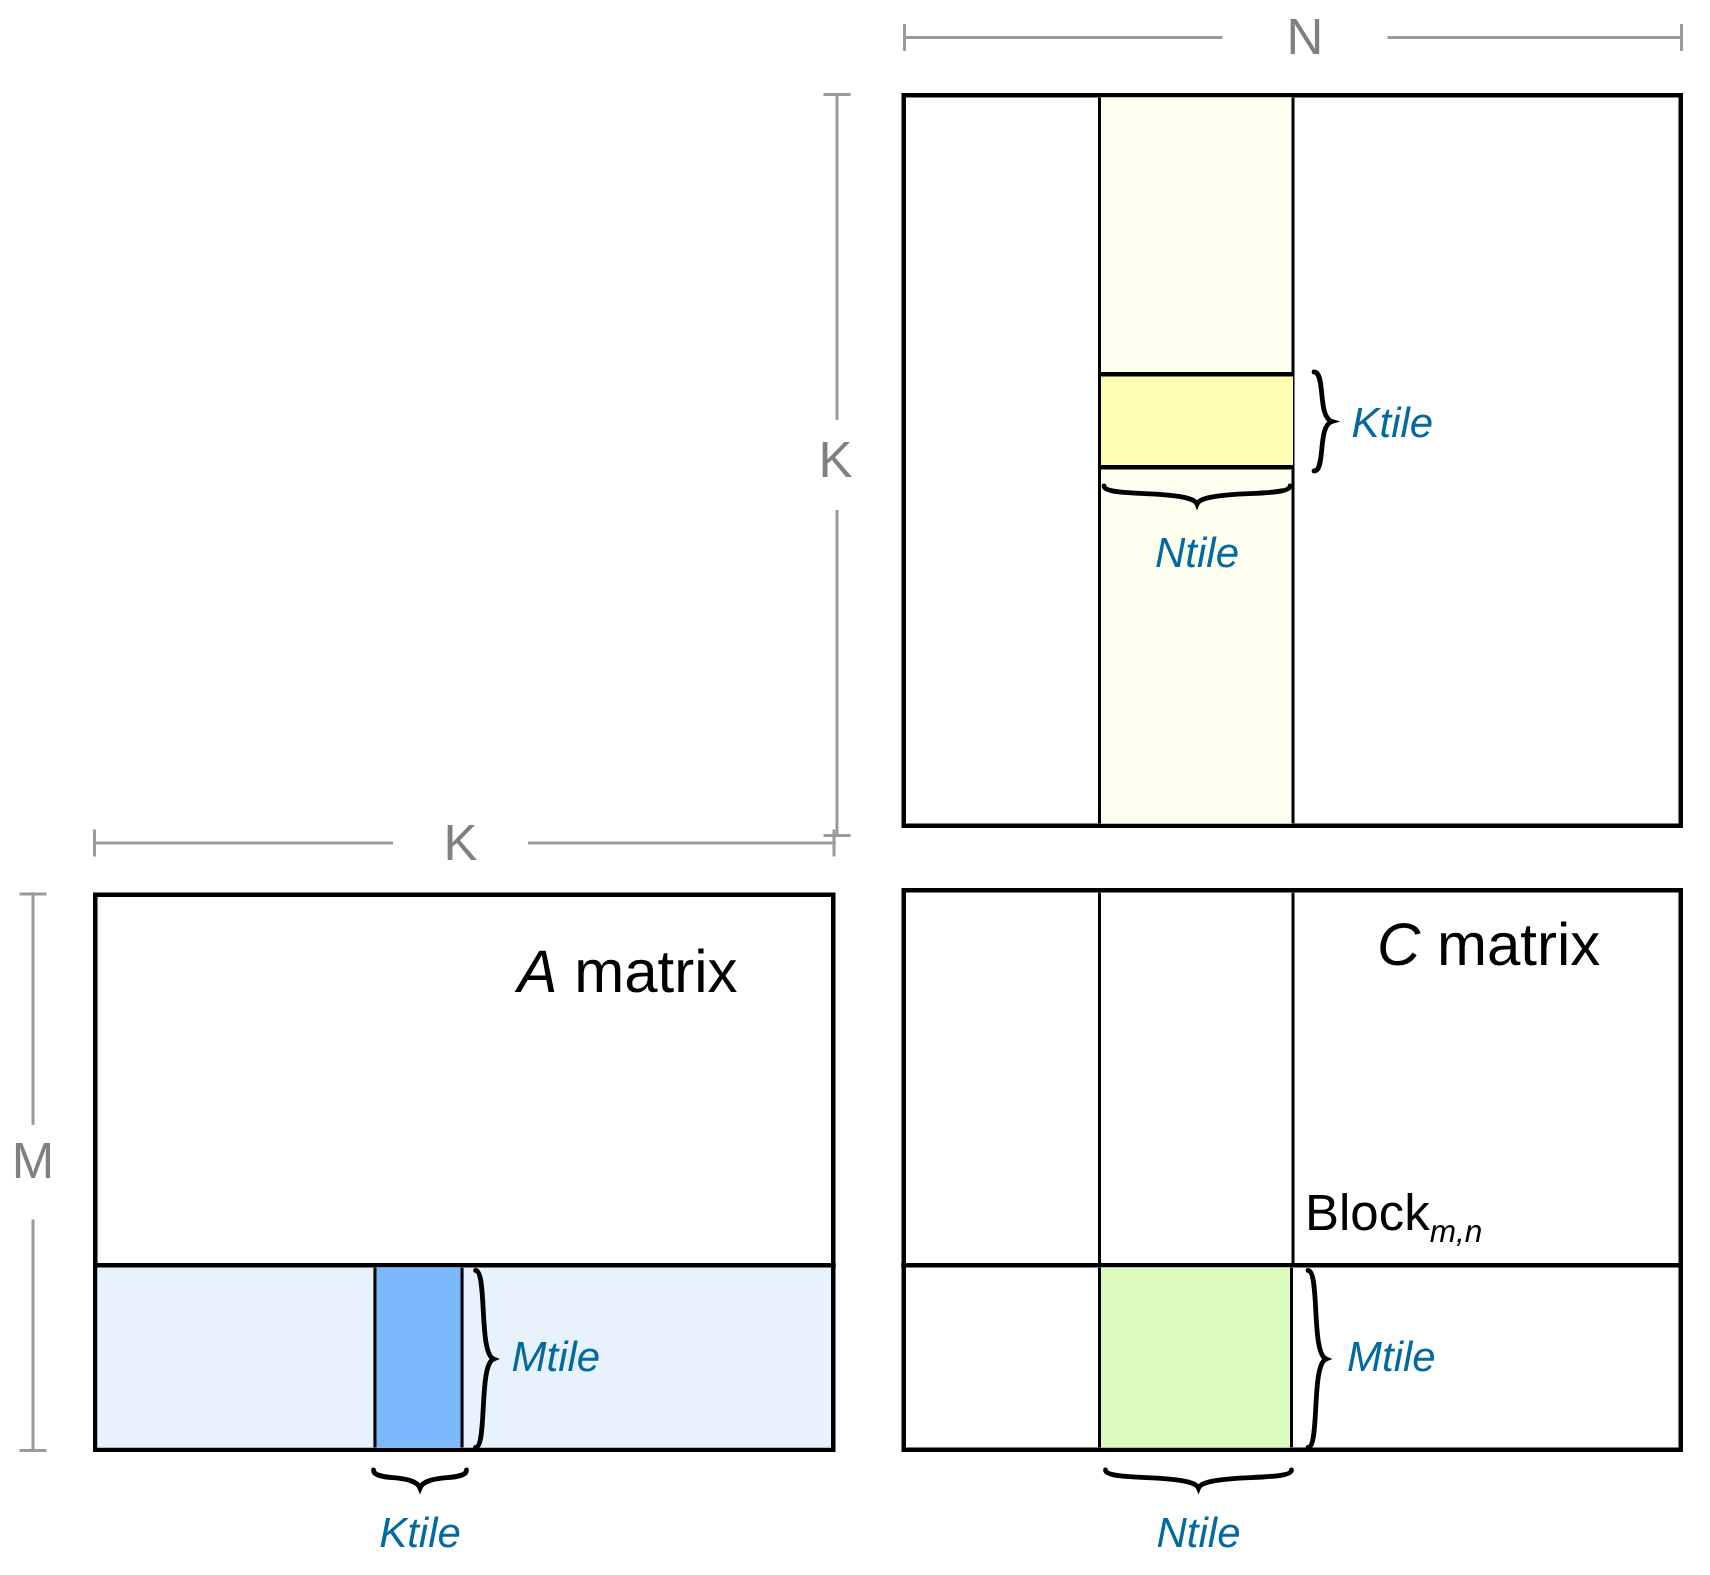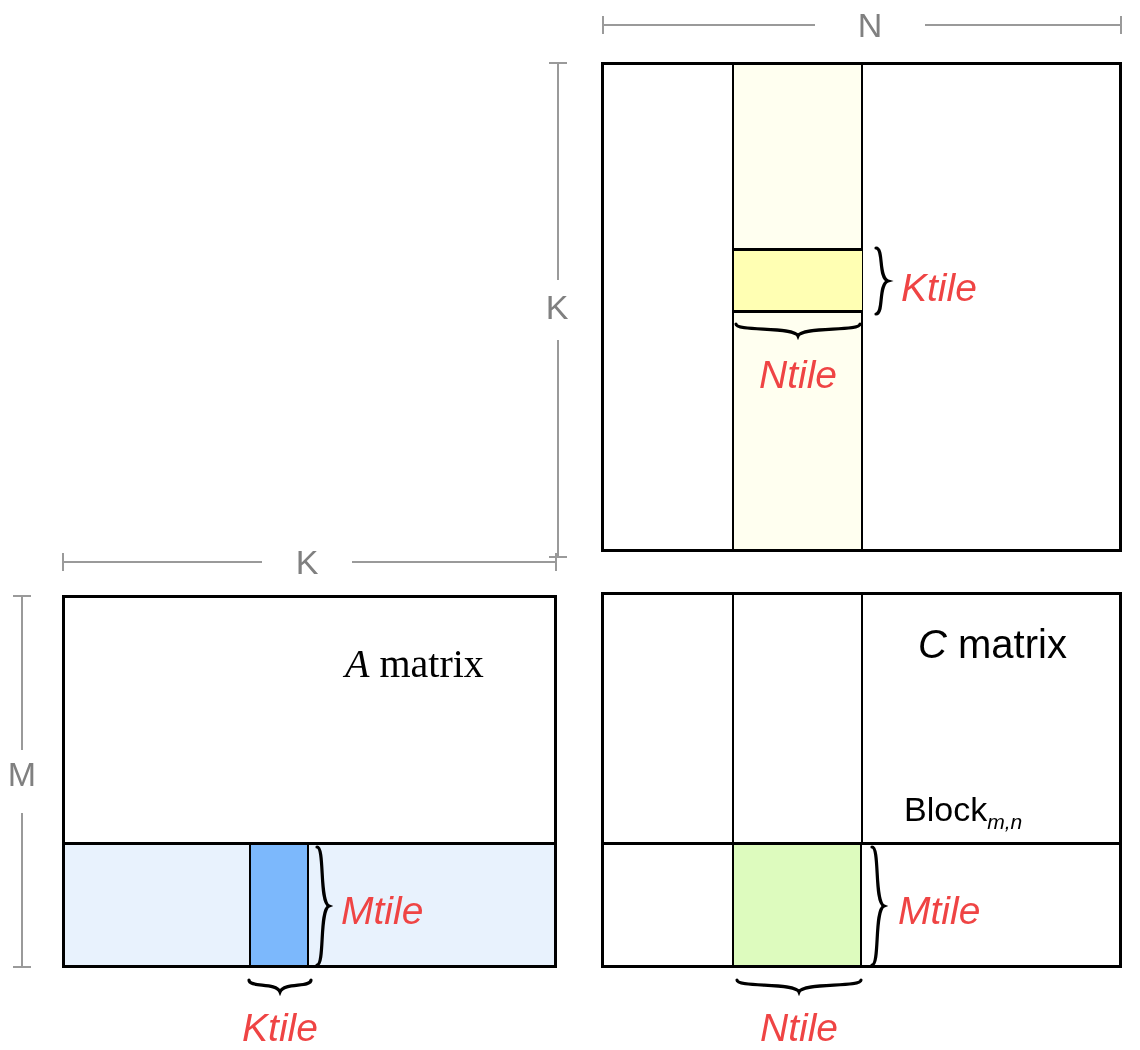--- a/index.html
+++ b/index.html
@@ -57,23 +57,23 @@
     color: #000000;
     white-space: nowrap;
     line-height: 1;
   }
   .block-label sub {
     font-style: italic;
     font-size: 0.62em;
   }
   .tile-label {
     position: absolute;
-    font-size: 39px;
+    font-size: 28px;
     font-style: italic;
-    color: #ef4444;
+    color: #0369a1;
     white-space: nowrap;
     line-height: 1;
   }
   
   .dim-label {
     position: absolute;
     font-size: 34px;
     color: #808080;
     white-space: nowrap;
     line-height: 1;
@@ -174,21 +174,21 @@
 
   <div class="matrix-box" style="left:62px; top:595px; width:495px; height:373px;">
   </div>
 
   <div class="region" style="left:65px; top:845px; width:489px; height:120px; background:#e8f2fd;"></div>
 
   <div class="gridline-h" style="left:62px; top:842px; width:495px;"></div>
 
   <div class="region" style="left:249px; top:845px; width:60px; height:120px; background:#7cb8fc; border-left:2.5px solid #000; border-right:2.5px solid #000;"></div>
 
-  <div class="matrix-title" style="left:345px; top:644px;font-family:Liberation Serif, serif;">
+  <div class="matrix-title" style="left:345px; top:628px;">
     <span class="ital">A</span><span> matrix</span>
   </div>
 
   <div class="brace" style="left:313px; top:845px;">
     <svg width="26" height="122" viewBox="0 0 26 122">
       <path d="M4,2 C12,2 6,57 16,61 C6,65 12,120 4,120" fill="none" stroke="#000000" stroke-width="3.2" stroke-linecap="round"></path>
     </svg>
   </div>
   <div class="tile-label" style="left:341px; top:891px;">Mtile</div>
 
@@ -204,25 +204,25 @@
 
   <div class="gridline-v" style="left:732px; top:595px; height:247px;"></div>
   <div class="gridline-v" style="left:861px; top:595px; height:247px;"></div>
 
   <div class="gridline-h" style="left:601px; top:842px; width:521px;"></div>
 
   <div class="gridline-v" style="left:732px; top:845px; height:120px;"></div>
 
   <div class="region" style="left:734px; top:845px; width:128px; height:120px; background:#ddfbbe; border-right:2.5px solid #000;"></div>
 
-  <div class="matrix-title" style="left:918px; top:624px;">
+  <div class="matrix-title" style="left:918px; top:610px;">
     <span class="ital">C</span><span> matrix</span>
   </div>
 
-  <div class="block-label" style="left:870px; top:792px;margin-left:34px;">
+  <div class="block-label" style="left:870px; top:792px;">
     <span>Block</span><sub>m,n</sub>
   </div>
 
   <div class="brace" style="left:868px; top:845px;">
     <svg width="26" height="122" viewBox="0 0 26 122">
       <path d="M4,2 C12,2 6,57 16,61 C6,65 12,120 4,120" fill="none" stroke="#000000" stroke-width="3.2" stroke-linecap="round"></path>
     </svg>
   </div>
   <div class="tile-label" style="left:898px; top:891px;">Mtile</div>
 

